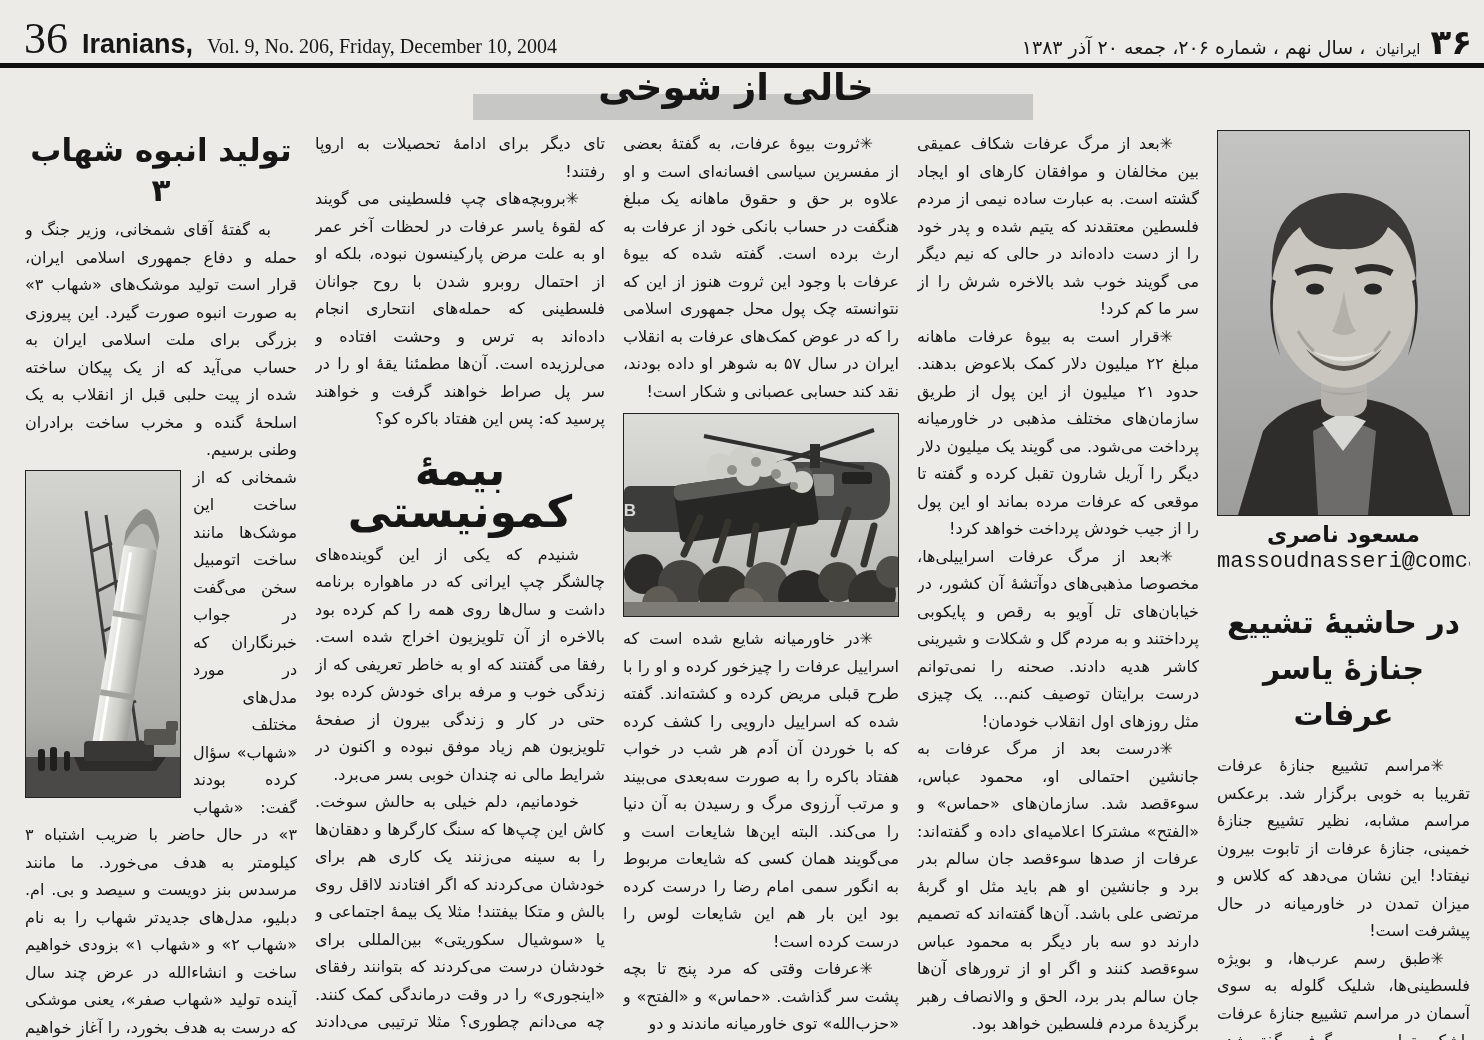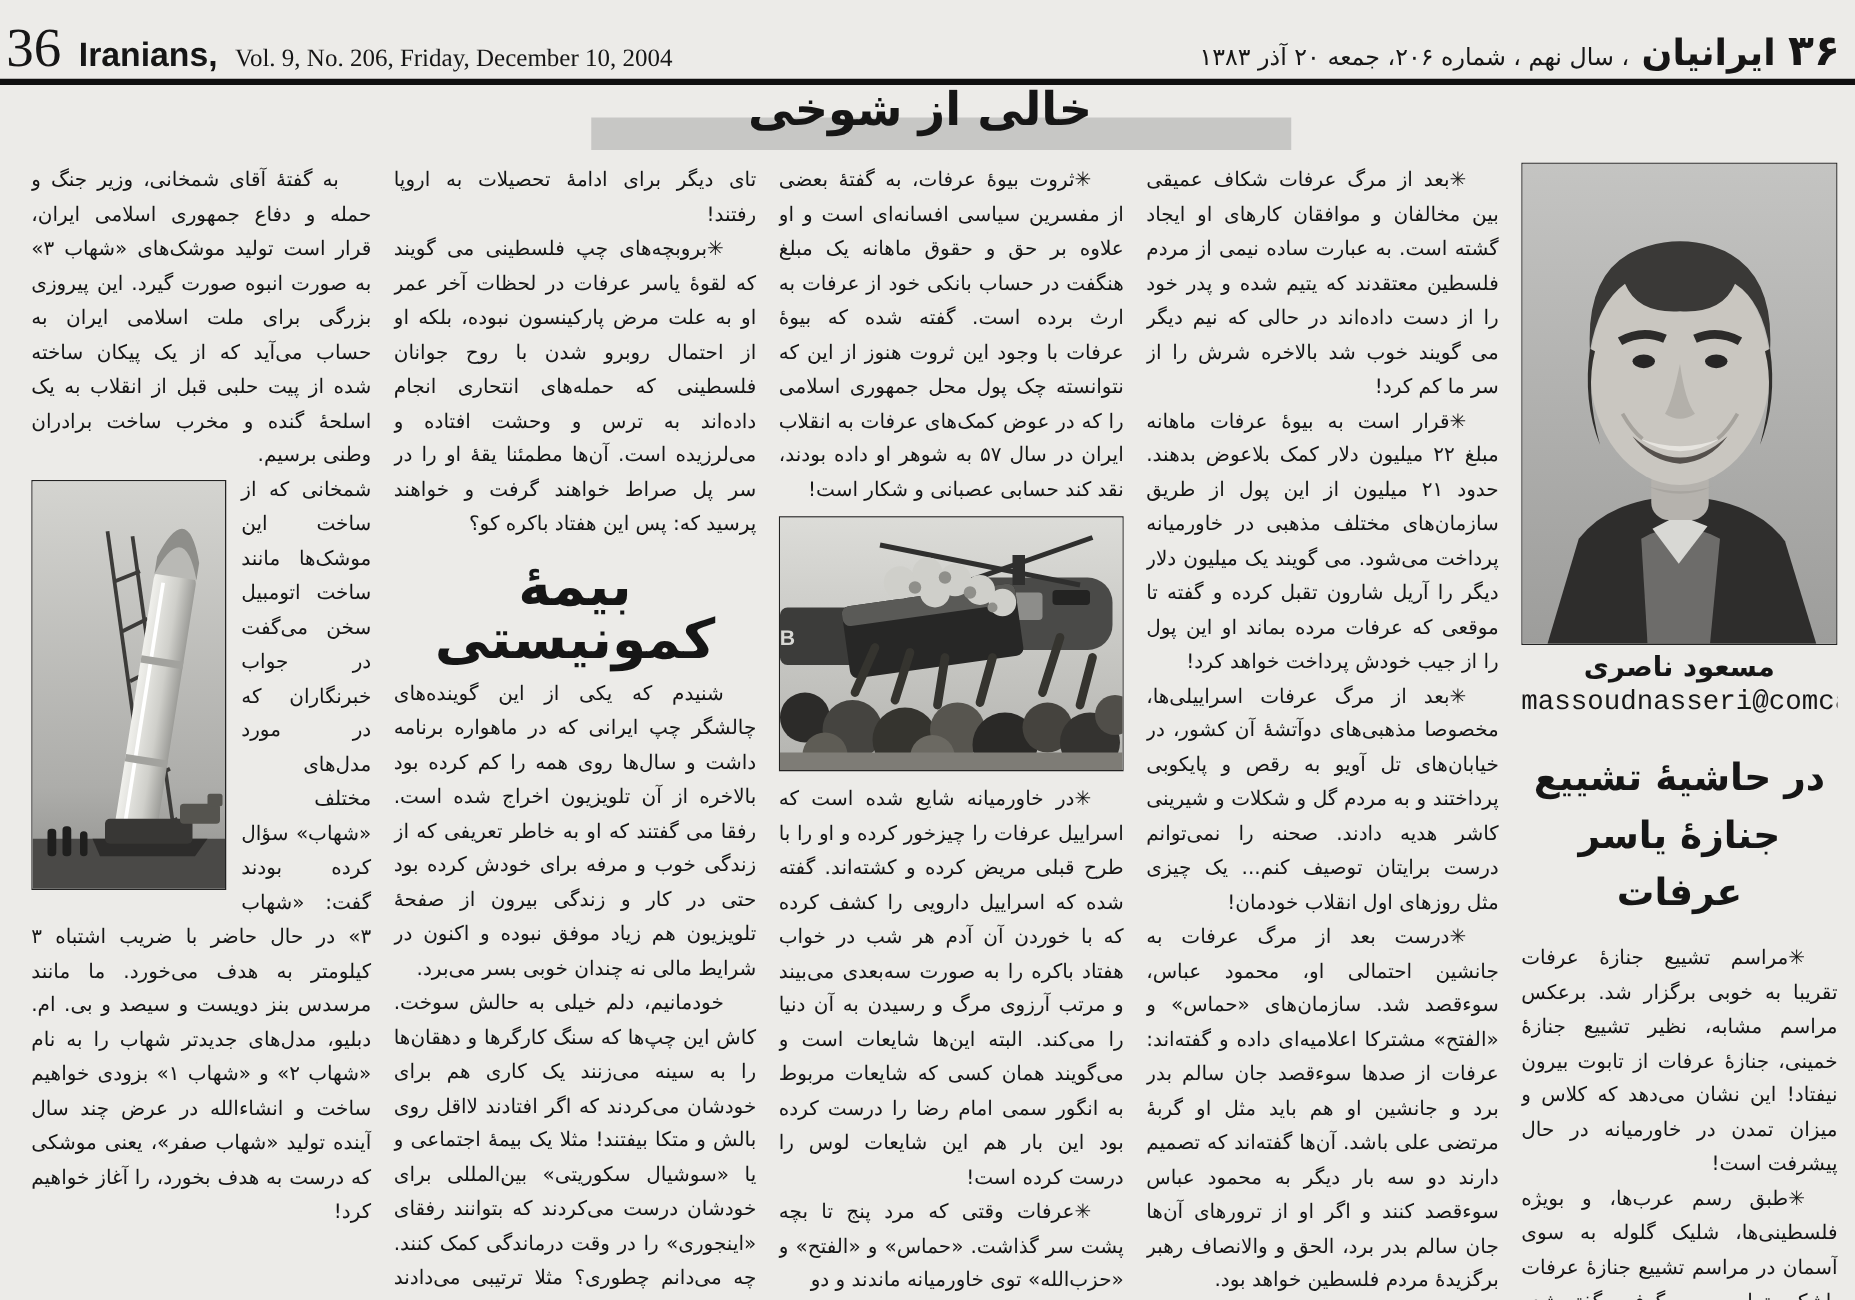--- a/index.html
+++ b/index.html
@@ -4,29 +4,29 @@
 <style>
   html,body{margin:0;padding:0;}
   body{
     width:1484px;height:1040px;overflow:hidden;
     background:#ecebe8;color:#161616;
     font-family:"DejaVu Sans",sans-serif;
   }
   
   .masthead{
     height:57px;display:flex;justify-content:space-between;align-items:flex-end;
-    padding:4px 12px 2px 5px;border-bottom:5px solid #101010;
+    padding:4px 12px 2px 24px;border-bottom:5px solid #101010;
   }
   .mh-left{display:flex;align-items:baseline;gap:14px;direction:ltr;}
   .mh-num-en{font-family:"Liberation Serif",serif;font-size:44px;line-height:44px;font-weight:400;}
   .mh-brand-en{font-family:"Liberation Sans",sans-serif;font-weight:bold;font-size:27px;}
   .mh-issue-en{font-family:"Liberation Serif",serif;font-size:20px;}
   .mh-right{display:flex;align-items:baseline;gap:10px;direction:rtl;padding-bottom:2px;}
   .mh-num-fa{font-size:34px;font-weight:bold;line-height:34px;}
-  .mh-brand-fa{font-size:29px;font-weight:bold;}
+  .mh-brand-fa{font-size:15px;font-weight:normal;}
   .mh-issue-fa{font-size:19px;}
   
   .content{
     position:relative;height:971px;overflow:hidden;
     padding:62px 14px 0 14px;
     display:grid;direction:rtl;
     grid-template-columns:253px 282px 276px 290px 272px;
     column-gap:18px;
   }
   .title-bar{
@@ -217,20 +217,21 @@
 
   <section class="col">
     <p class="noindent">تای دیگر برای ادامهٔ تحصیلات به اروپا رفتند!</p>
     <p>✳بروبچه‌های چپ فلسطینی می گویند که لقوهٔ یاسر عرفات در لحظات آخر عمر او به علت مرض پارکینسون نبوده، بلکه او از احتمال روبرو شدن با روح جوانان فلسطینی که حمله‌های انتحاری انجام داده‌اند به ترس و وحشت افتاده و می‌لرزیده است. آن‌ها مطمئنا یقهٔ او را در سر پل صراط خواهند گرفت و خواهند پرسید که: پس این هفتاد باکره کو؟</p>
     <h2 class="head-mid">بیمهٔ کمونیستی</h2>
     <p>شنیدم که یکی از این گوینده‌های چالشگر چپ ایرانی که در ماهواره برنامه داشت و سال‌ها روی همه را کم کرده بود بالاخره از آن تلویزیون اخراج شده است. رفقا می گفتند که او به خاطر تعریفی که از زندگی خوب و مرفه برای خودش کرده بود حتی در کار و زندگی بیرون از صفحهٔ تلویزیون هم زیاد موفق نبوده و اکنون در شرایط مالی نه چندان خوبی بسر می‌برد.</p>
     <p>خودمانیم، دلم خیلی به حالش سوخت. کاش این چپ‌ها که سنگ کارگرها و دهقان‌ها را به سینه می‌زنند یک کاری هم برای خودشان می‌کردند که اگر افتادند لااقل روی بالش و متکا بیفتند! مثلا یک بیمهٔ اجتماعی و یا «سوشیال سکوریتی» بین‌المللی برای خودشان درست می‌کردند که بتوانند رفقای «اینجوری» را در وقت درماندگی کمک کنند. چه می‌دانم چطوری؟ مثلا ترتیبی می‌دادند که ماهانه یک چک حق بیکاری یا از کارافتادگی و یا حسن خدمت از کوبا و کرهٔ شمالی برایشان پست می‌شد!</p>
   </section>
 
   <section class="col">
+    <h2 class="head-lg">تولید انبوه شهاب ۳</h2>
     <p>به گفتهٔ آقای شمخانی، وزیر جنگ و حمله و دفاع جمهوری اسلامی ایران، قرار است تولید موشک‌های «شهاب ۳» به صورت انبوه صورت گیرد. این پیروزی بزرگی برای ملت اسلامی ایران به حساب می‌آید که از یک پیکان ساخته شده از پیت حلبی قبل از انقلاب به یک اسلحهٔ گنده و مخرب ساخت برادران وطنی برسیم.</p>
     <figure class="fig-rocket">
       <svg width="154" height="326" viewBox="0 0 154 326" xmlns="http://www.w3.org/2000/svg">
         <defs>
           <linearGradient id="rsky" x1="0" y1="0" x2="0" y2="1">
             <stop offset="0" stop-color="#d4d4d0"></stop>
               <stop offset="0.75" stop-color="#adadaa"></stop>
               <stop offset="1" stop-color="#8f8f8c"></stop>
           </linearGradient>
           <linearGradient id="rbody" x1="0" y1="0" x2="1" y2="0">

